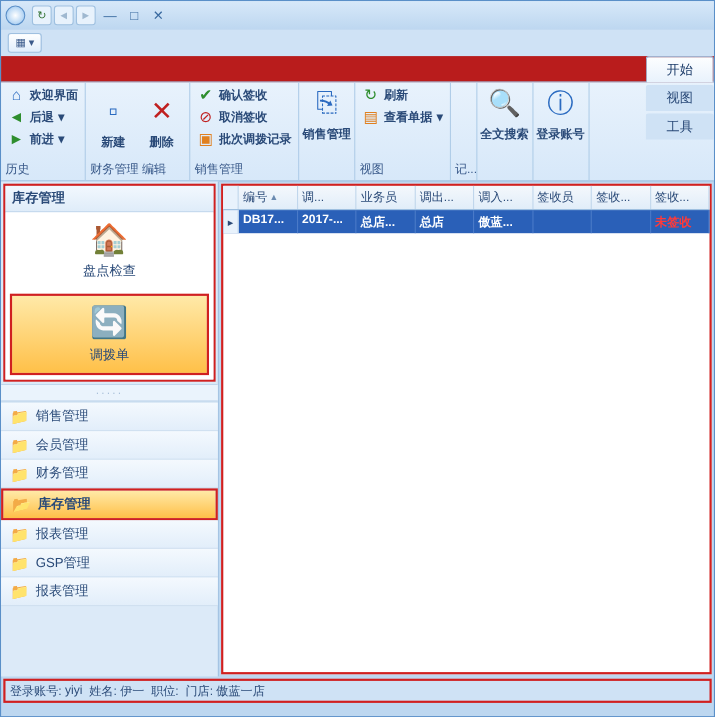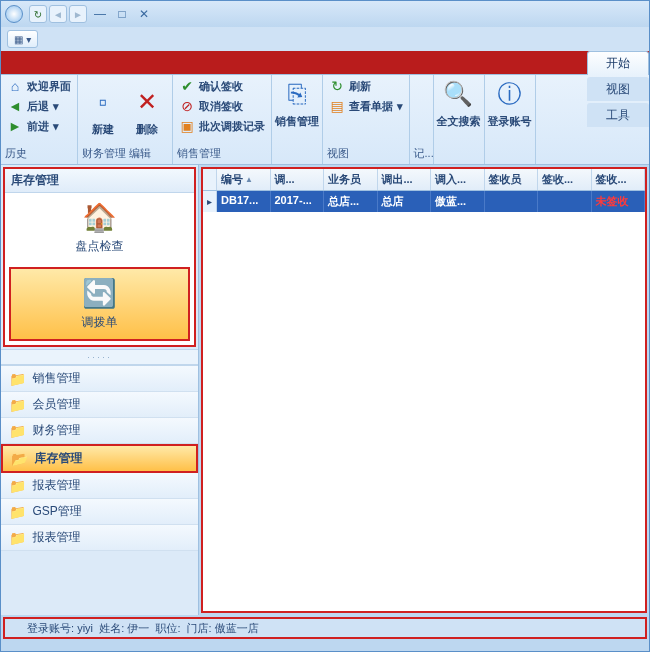--- a/index.html
+++ b/index.html
@@ -36,28 +36,28 @@
 .sidebar .navzone{flex:1;background:#fff;overflow:hidden;position:relative;}
 .navitem{text-align:center;padding:8px 0;font-size:12px;color:#2a4a78;}
 .navitem .bigic{font-size:28px;display:block;margin:0 auto 4px;}
 .navitem.selected{background:linear-gradient(#ffe9a8,#ffc048);border:2px solid #d02020;margin:4px;}
 .grip{text-align:center;color:#8aa8c8;font-size:9px;letter-spacing:2px;padding:2px 0;background:#eaf3fc;border-top:1px solid #c0d6ec;border-bottom:1px solid #c0d6ec;}
 .cats{border-top:1px solid #c0d6ec;}
 .cat{display:flex;align-items:center;gap:6px;padding:4px 8px;font-size:12px;color:#2a4a78;background:linear-gradient(#f4f9fe,#e2eefa);border-bottom:1px solid #d0e0f0;}
 .cat .fld{color:#d89030;font-size:14px;}
 .cat.hot{background:linear-gradient(#ffe9a8,#ffc048);border:2px solid #d02020;font-weight:bold;}
 .content{flex:1;background:#fff;display:flex;flex-direction:column;border:2px solid #d02020;margin:2px;}
-.grid-head{display:flex;background:linear-gradient(#f4f8fc,#e1edf9);border-bottom:1px solid #9fc0e0;font-weight:bold;}
+.grid-head{display:flex;background:linear-gradient(#f4f8fc,#e1edf9);border-bottom:1px solid #9fc0e0;}
 .gh{flex:1;min-width:0;font-size:11px;color:#2a4a78;padding:3px 4px;border-right:1px solid #c0d6ec;white-space:nowrap;overflow:hidden;display:flex;align-items:center;}
 .gh .sort{font-size:8px;color:#6a8ab0;margin-left:2px;}
 .grid-row{display:flex;background:#2a60b8;color:#fff;}
 .gc{flex:1;min-width:0;font-size:11px;padding:3px 4px;border-right:1px solid #4a7ac8;white-space:nowrap;overflow:hidden;font-weight:bold;}
 .gc.warn{color:#ff3a3a;}
 .rowmark{width:14px;background:#e8f2fc;color:#2a4a78;font-size:10px;display:flex;align-items:center;justify-content:center;border-right:1px solid #c0d6ec;}
-.status{height:22px;background:#cfe2f5;border:2px solid #d02020;font-size:11px;color:#2a4a78;display:flex;align-items:center;padding:0 22px;margin:2px;}
+.status{height:22px;background:#cfe2f5;border:2px solid #d02020;font-size:11px;color:#2a4a78;display:flex;align-items:center;padding:0 4px;margin:2px;}
 .sidebar-border{border:2px solid #d02020;margin:2px;}
 </style>
 </head>
 <body>
 
 <div class="titlebar">
   <span class="orb"></span>
   <span class="nav-ico">↻</span>
   <span class="nav-ico dis">◄</span>
   <span class="nav-ico dis">►</span>

